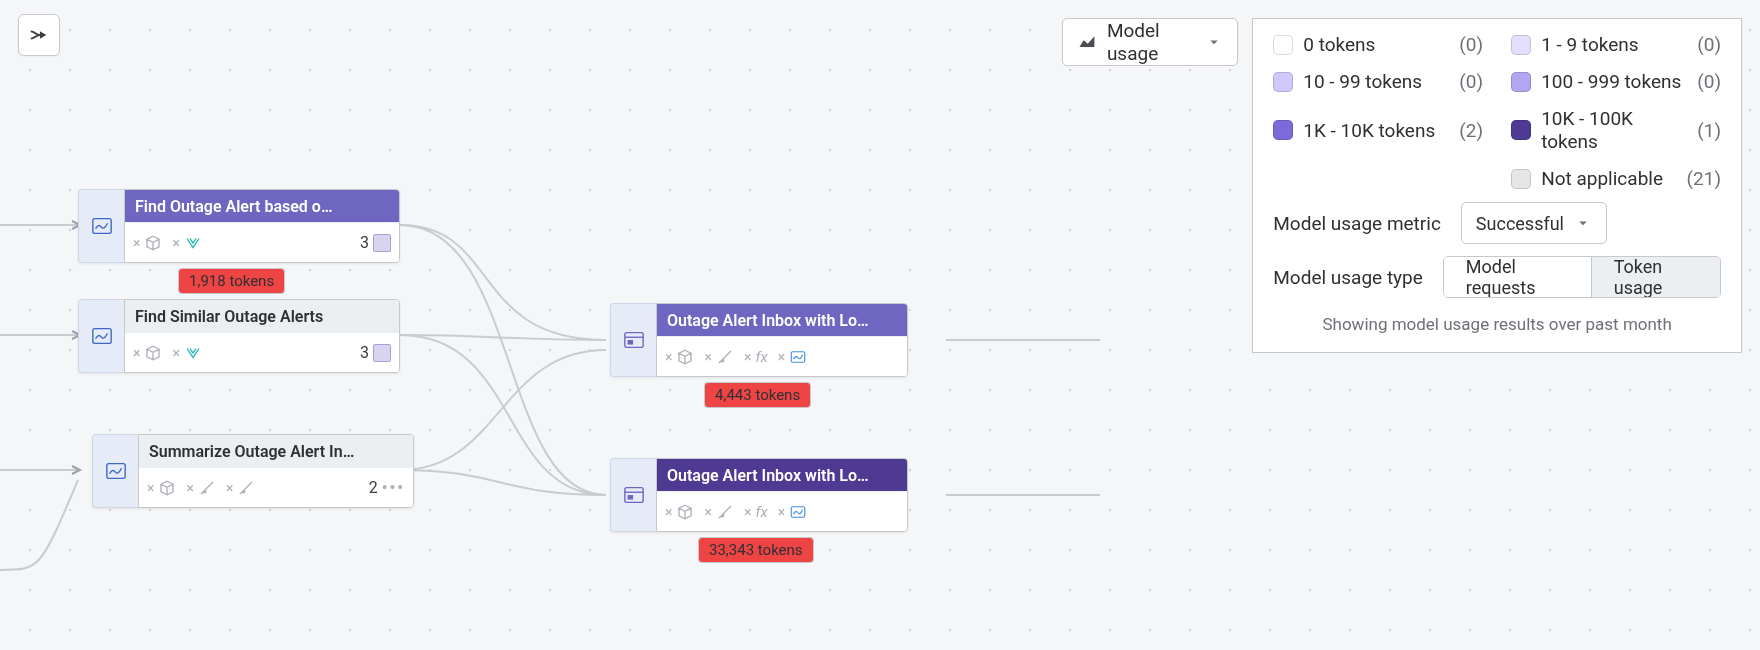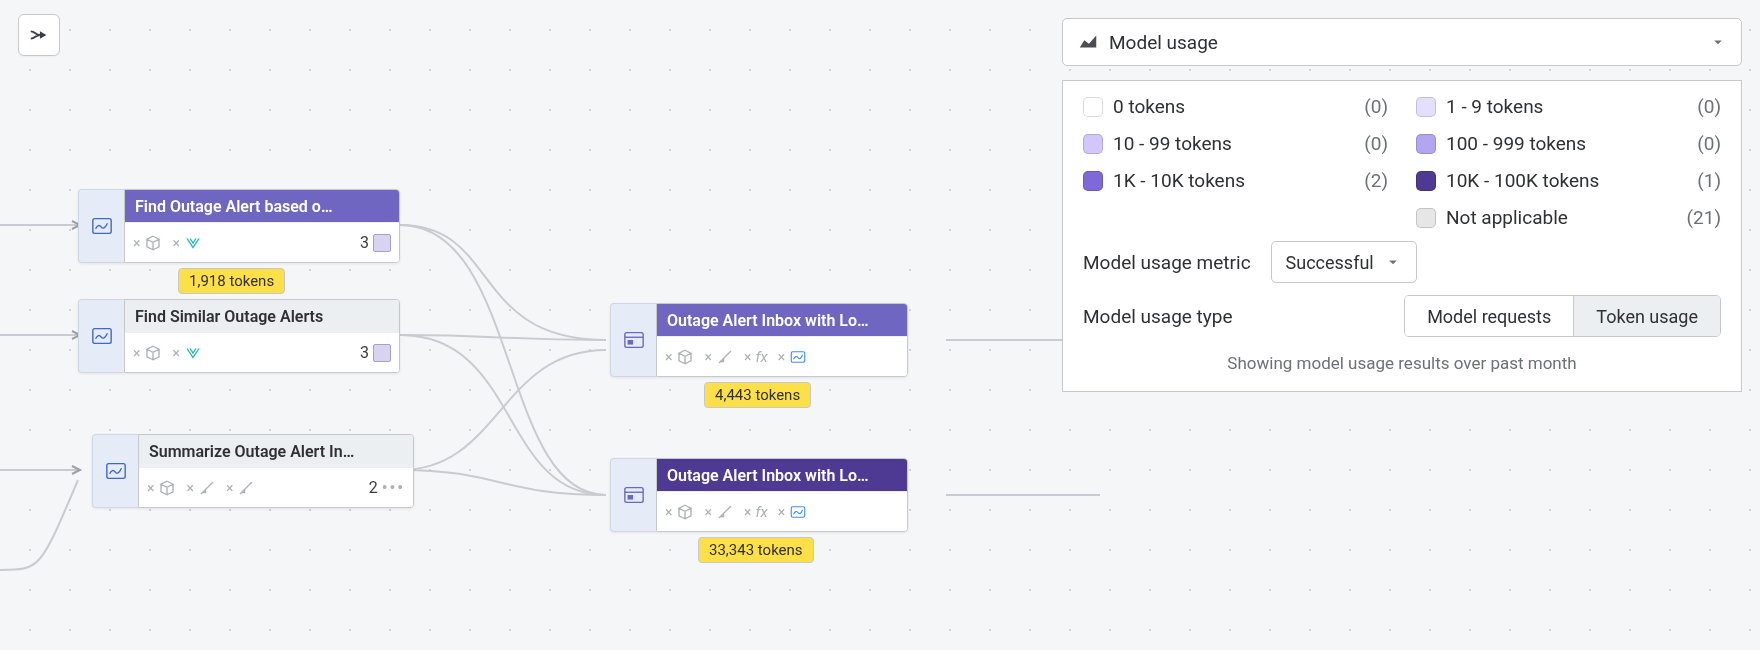--- a/index.html
+++ b/index.html
@@ -105,36 +105,36 @@
   .spacer { flex:1; }
   .countbox {
     display:flex; align-items:center; gap:4px;
     font-size:16px; color:#3b3c40;
   }
   .countbox .cube { width:18px; height:18px; background:#d8d4f0; border:1px solid #a59fd6; border-radius:2px; }
   .dots3 { letter-spacing:2px; color:var(--icon-grey); font-weight:700; }
 
   .tokenlabel {
     position:absolute;
-    background:#fde047;
+    background:#ef4444;
     border:1px solid var(--border);
     border-radius:4px;
     font-size:15px;
     padding:3px 10px;
     color:var(--text);
     white-space:nowrap;
   }
 
   
   .panel {
     position:absolute;
     top:18px;
     right:18px;
     width:680px;
-    display:flex; flex-direction:column;
+    display:flex; 
     gap:14px;
   }
   .dropdown {
     background:#fff;
     border:1px solid var(--border);
     border-radius:5px;
     height:48px;
     display:flex; align-items:center;
     padding:0 14px;
     font-size:19px;

